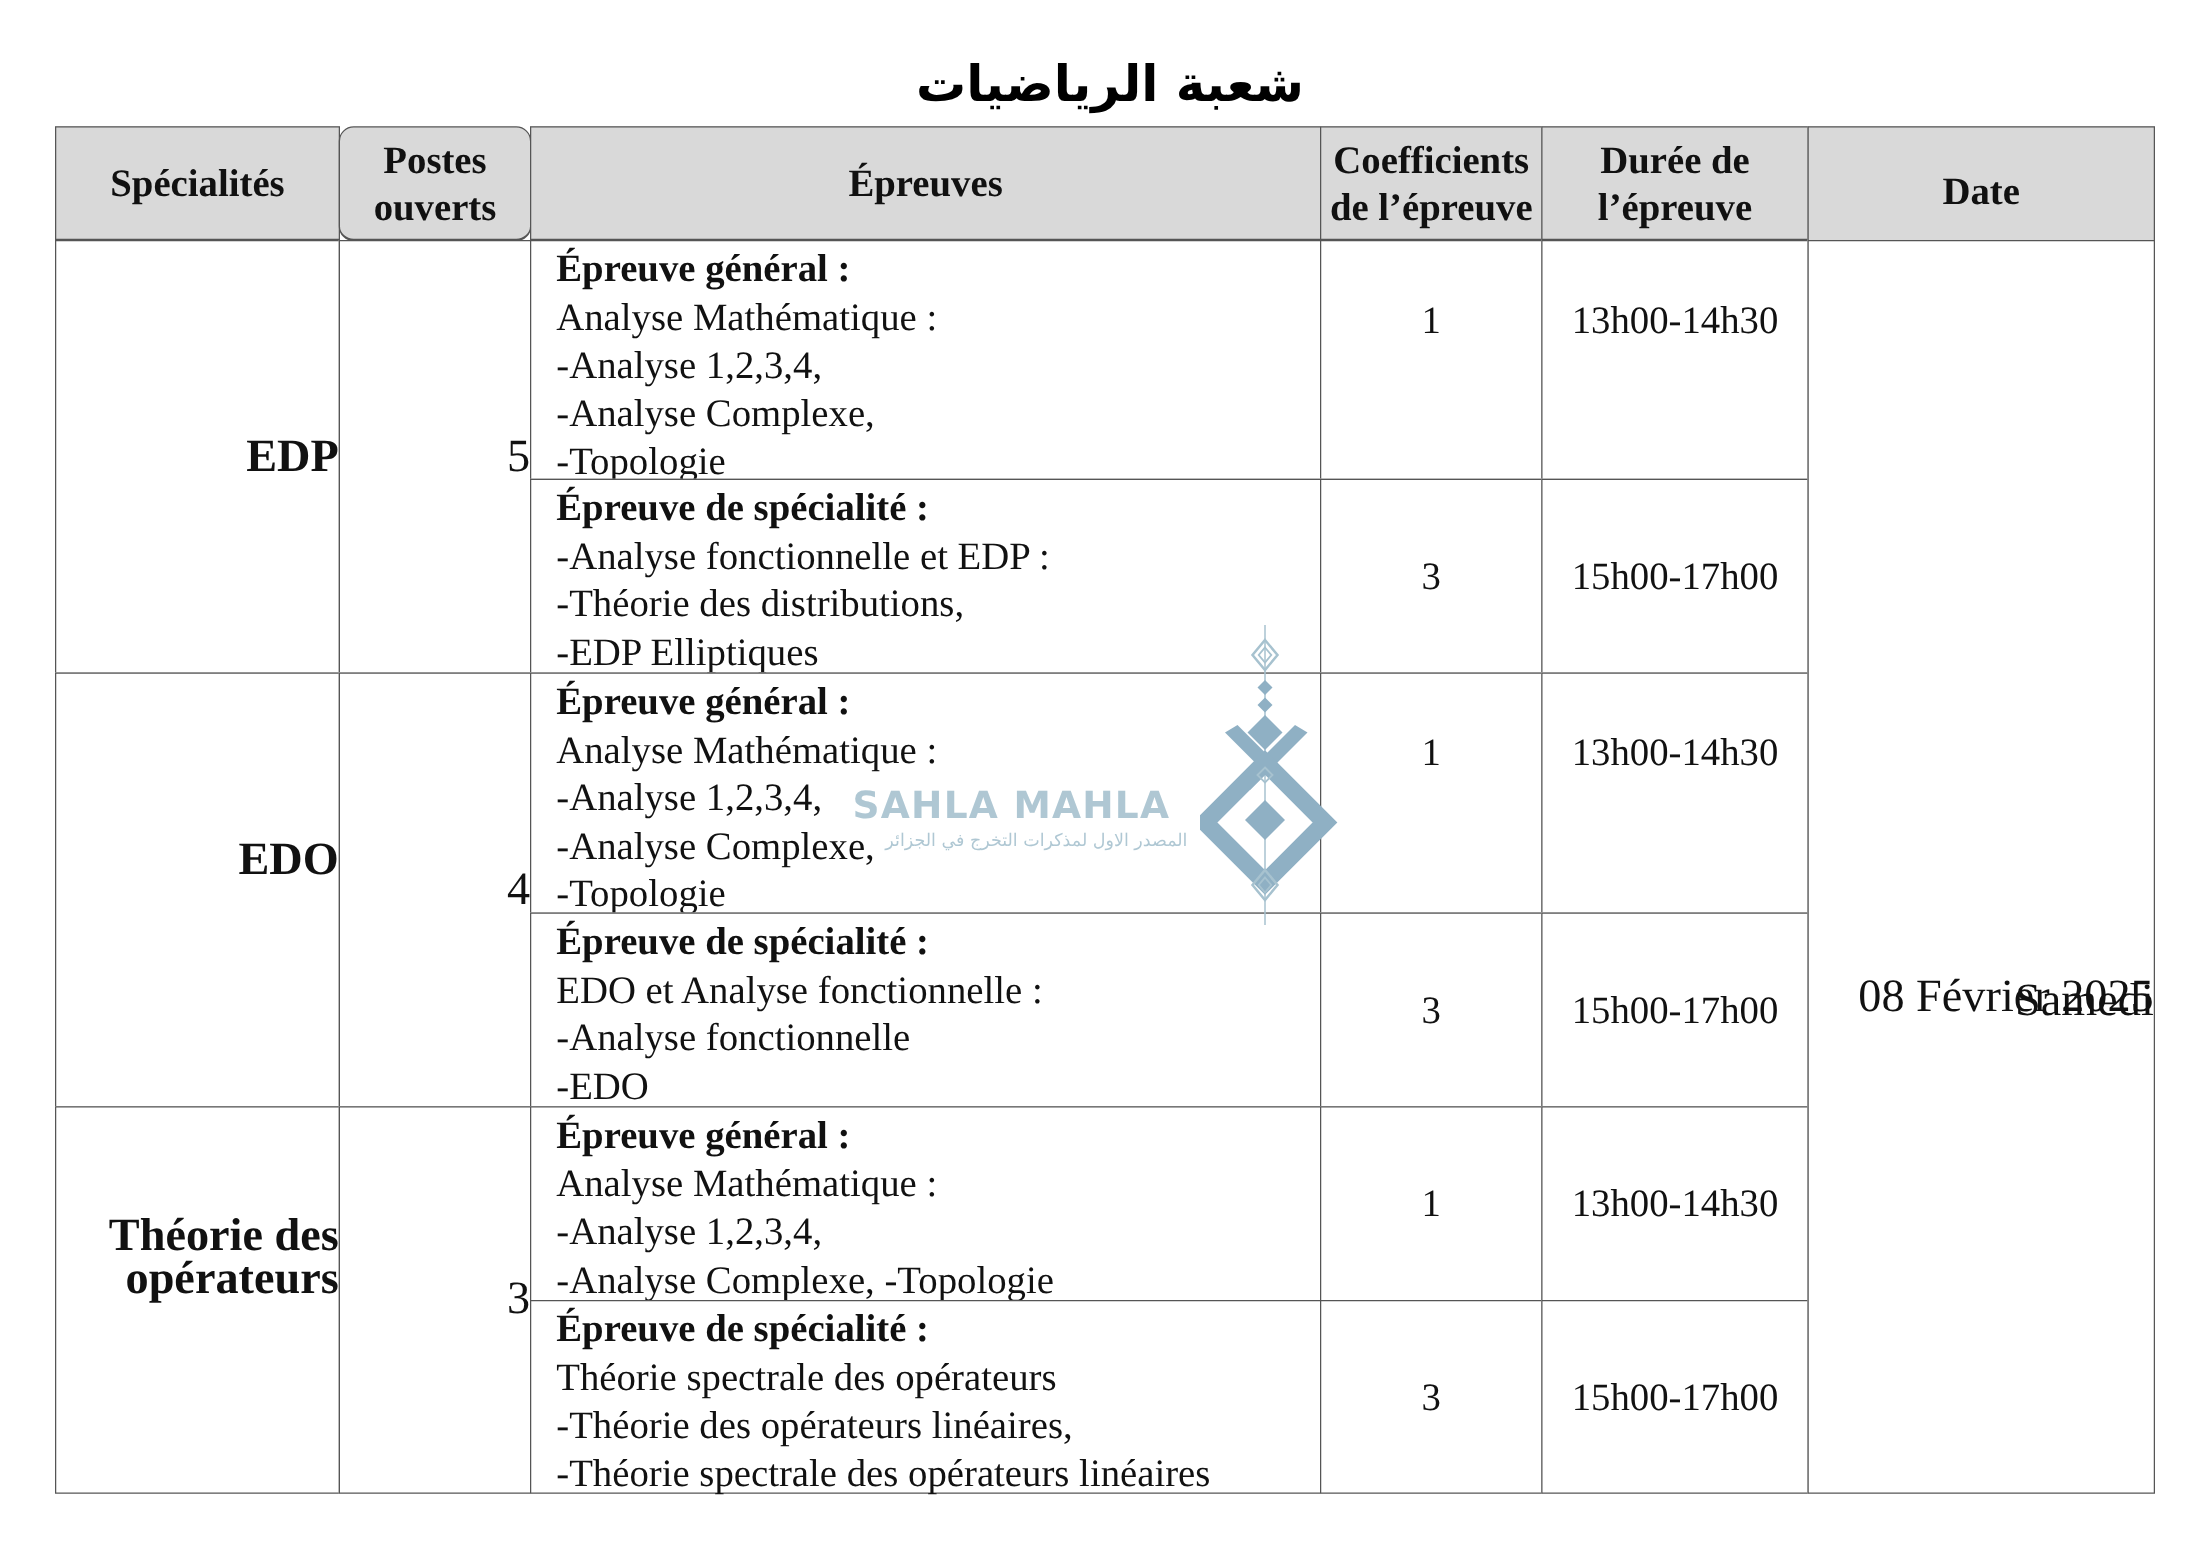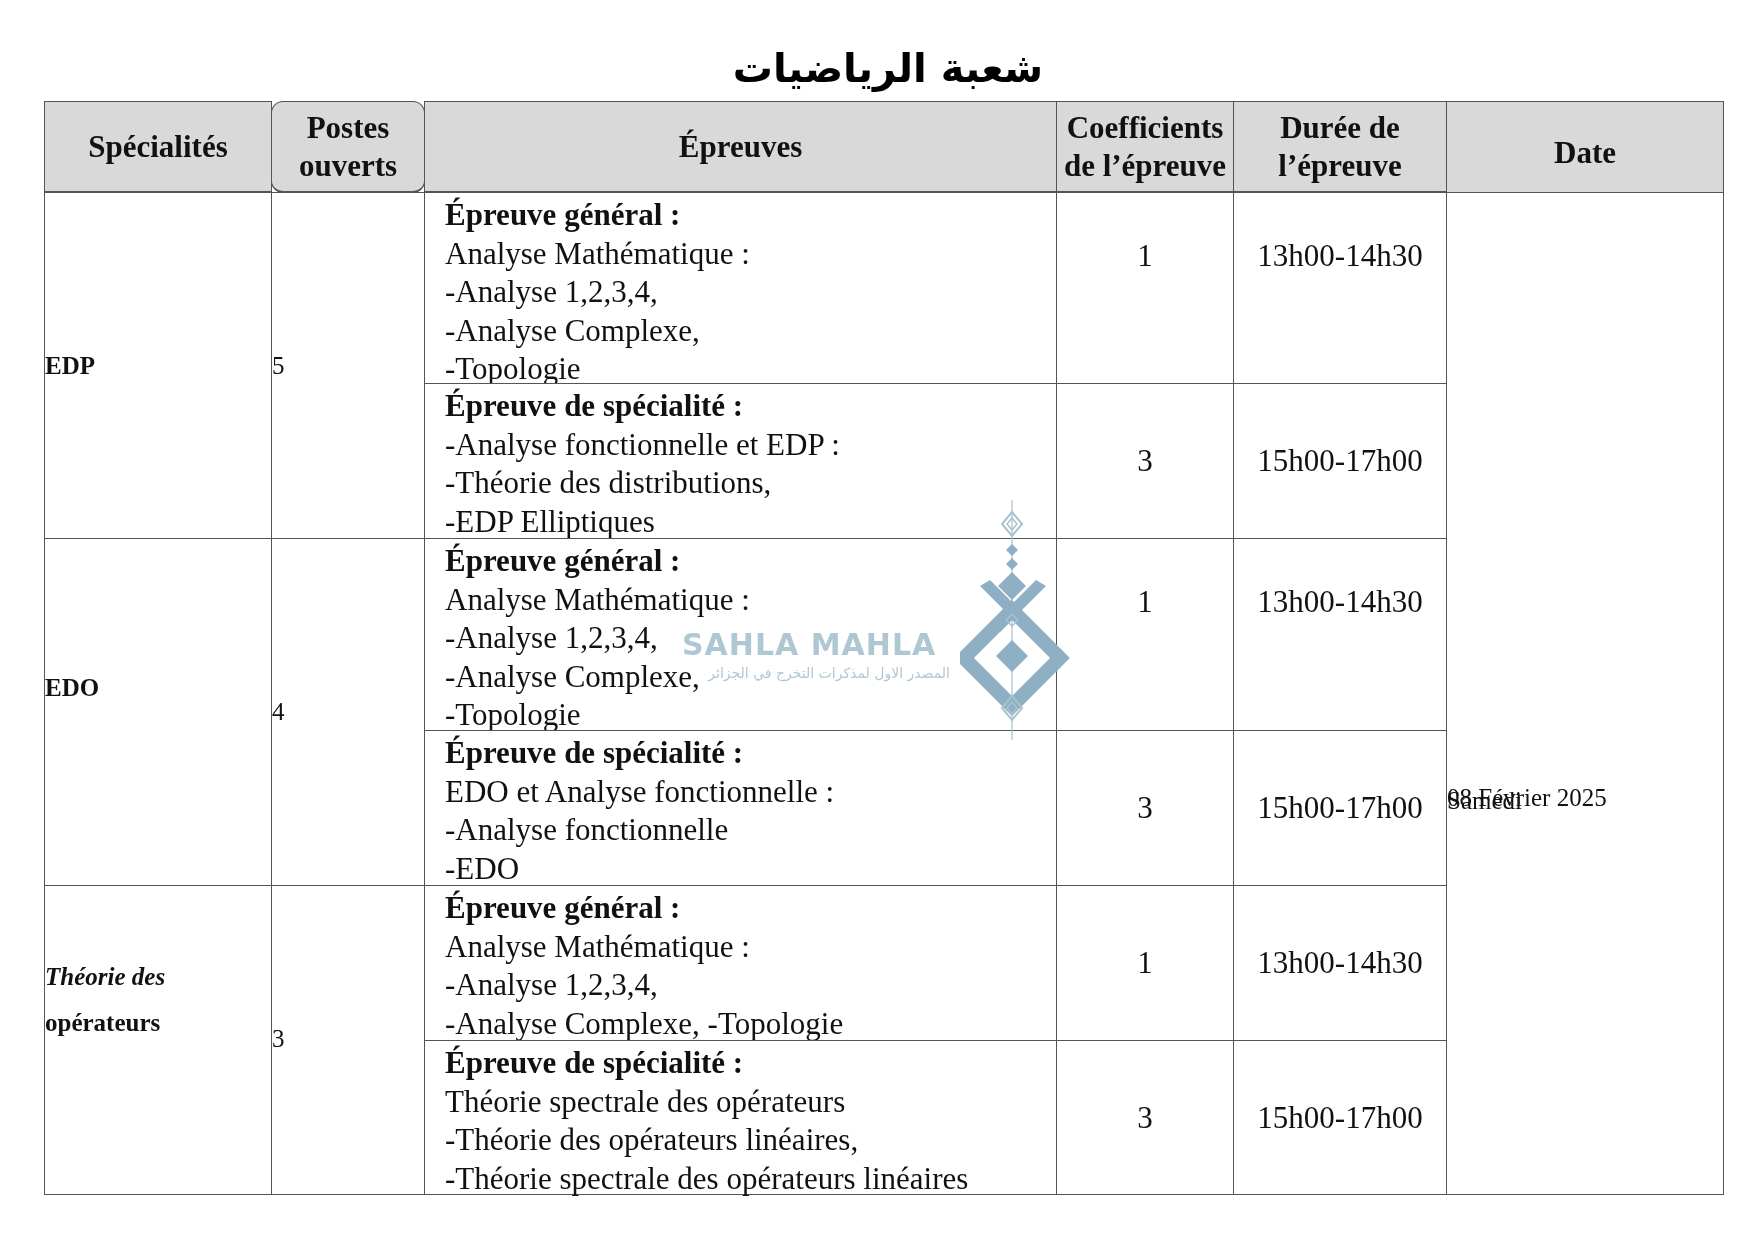--- a/index.html
+++ b/index.html
@@ -68,22 +68,22 @@
       font-size: 31px;
       line-height: 38.5px;
       white-space: nowrap;
     }
     .ep .head { font-weight: bold; display: block; }
     .ep .line { display: block; }
     .vtext {
       position: absolute;
       left: 0;
       right: 0;
-      text-align: left;
-      font-size: 25px;
+      text-align: right;
+      font-size: 37px;
       line-height: 38px;
     }
     
     .wm {
       position: absolute;
       left: 660px;
       top: 500px;
       width: 420px;
       height: 240px;
       pointer-events: none;
@@ -208,21 +208,21 @@
     <span class="line">-EDO</span>
   </div>
   <div class="cell center" style="left:1012px;top:629px;width:178px;height:156px;">
     <span>3</span>
   </div>
   <div class="cell center" style="left:1189px;top:629px;width:214px;height:156px;">
     <span>15h00-17h00</span>
   </div>
 
   <div class="cell" style="left:0;top:784px;width:228px;height:310px;">
-    <div class="vtext bold" style="top:72px;font-style:italic;">Théorie des</div>
+    <div class="vtext bold" style="top:84px;">Théorie des</div>
     <div class="vtext bold" style="top:118px;">opérateurs</div>
   </div>
   <div class="cell" style="left:227px;top:784px;width:154px;height:310px;">
     <div class="vtext" style="top:134px;">3</div>
   </div>
   <div class="cell ep" style="left:380px;top:784px;width:633px;height:156px;">
     <span class="head">Épreuve général :</span>
     <span class="line">Analyse Mathématique :</span>
     <span class="line">-Analyse 1,2,3,4,</span>
     <span class="line">-Analyse Complexe, -Topologie</span>

